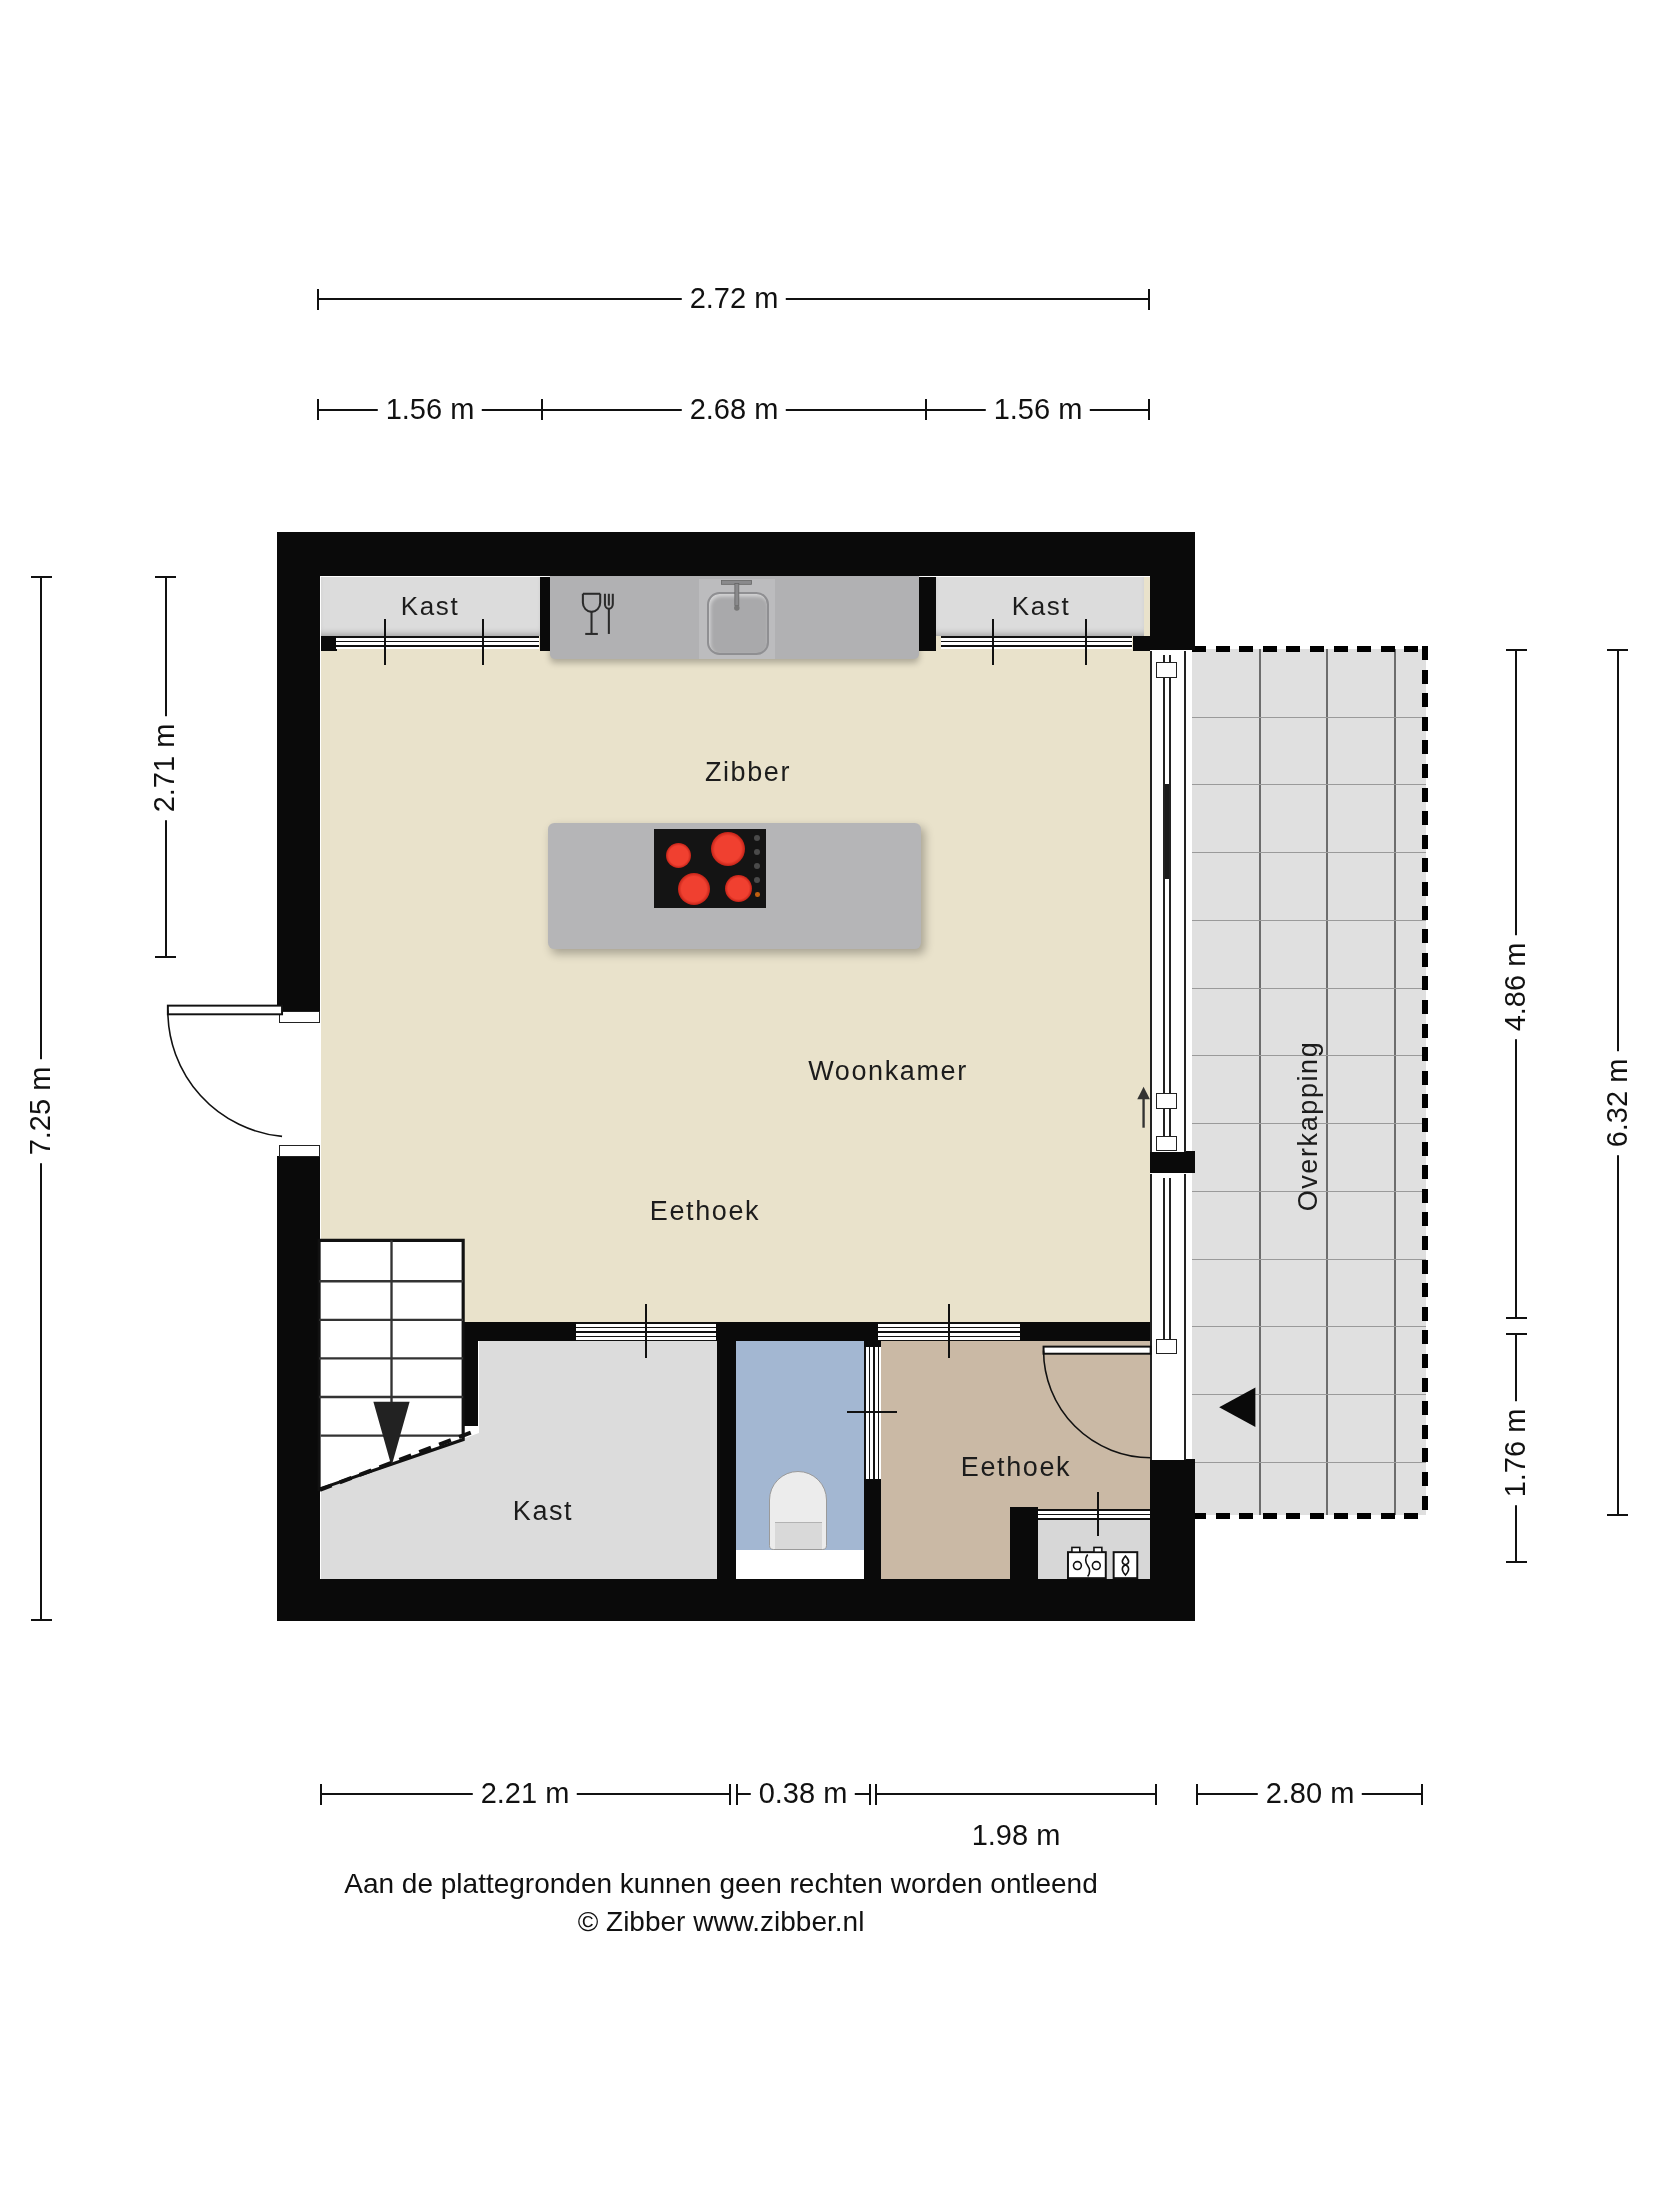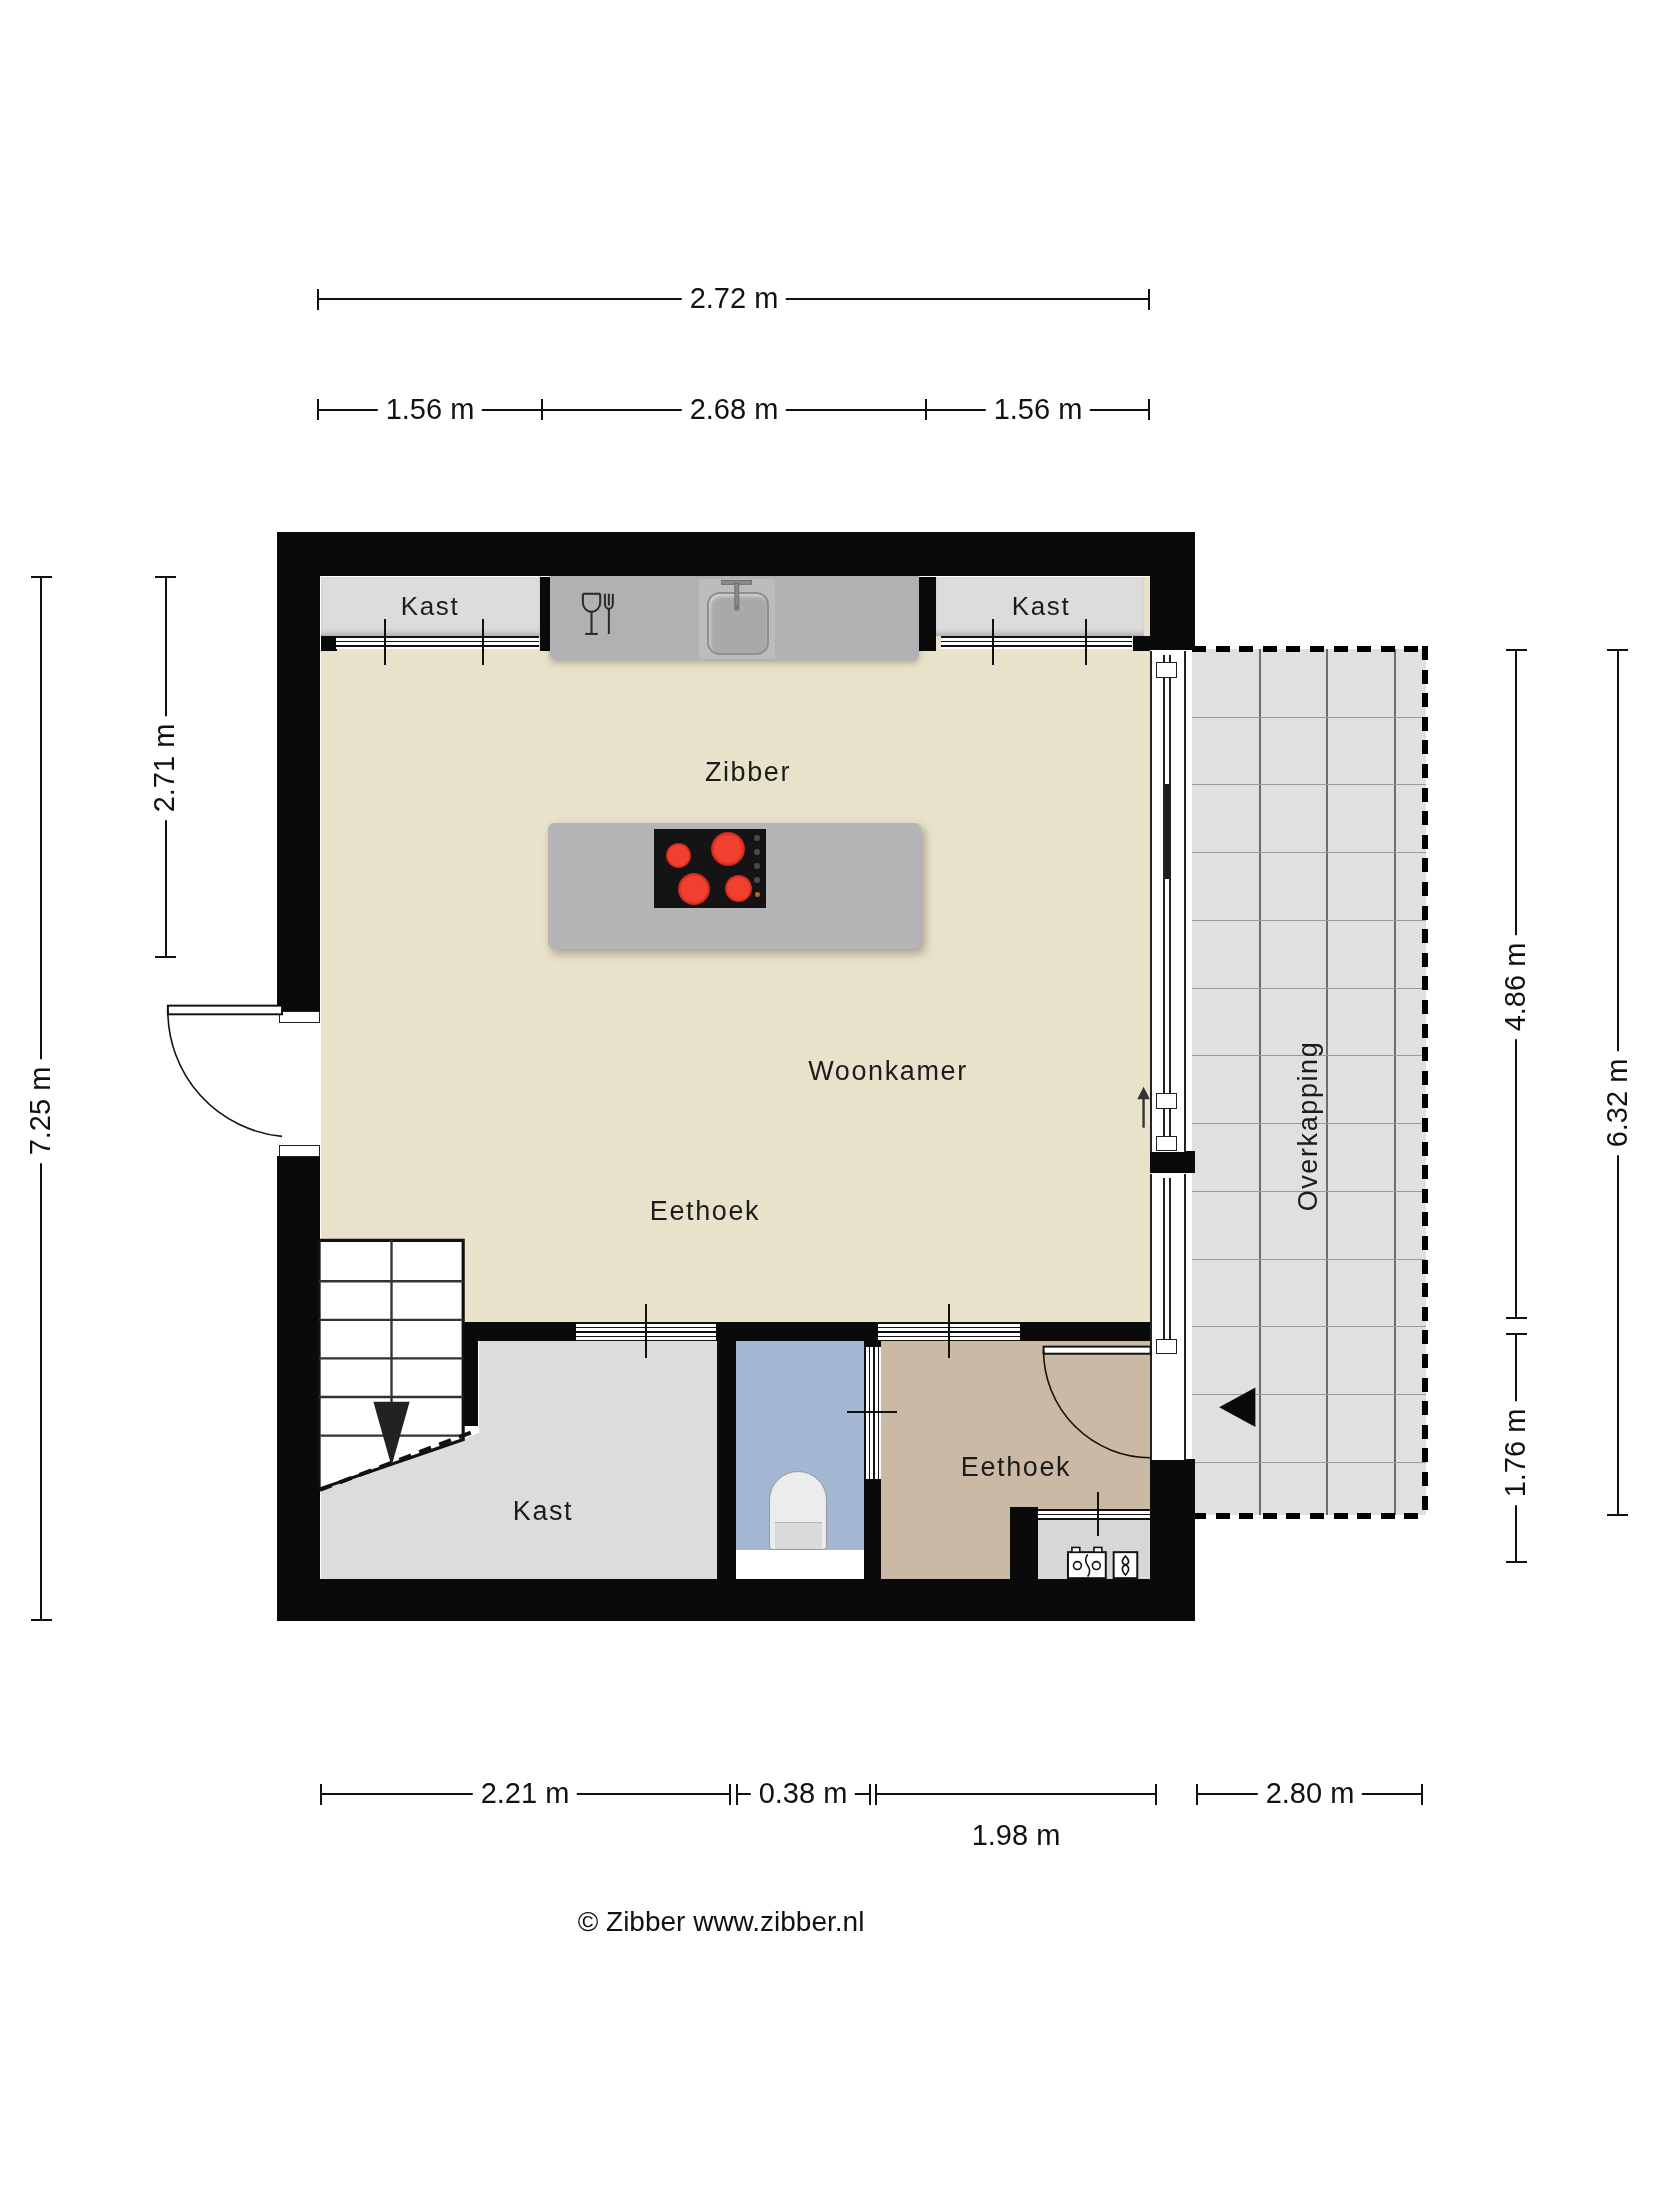--- a/index.html
+++ b/index.html
@@ -262,16 +262,17 @@
   <div class="dimlabel v" style="left:1516px;top:987px;">4.86 m</div>
   <div class="dimline" style="left:1515px;top:1333px;width:2.4px;height:229px;"></div>
   <div class="tick" style="left:1506px;top:1333px;width:21px;height:2.4px;"></div>
   <div class="tick" style="left:1506px;top:1561px;width:21px;height:2.4px;"></div>
   <div class="dimlabel v" style="left:1516px;top:1453px;">1.76 m</div>
   <div class="dimline" style="left:1617px;top:650px;width:2.4px;height:866px;"></div>
   <div class="tick" style="left:1607px;top:649px;width:21px;height:2.4px;"></div>
   <div class="tick" style="left:1607px;top:1514px;width:21px;height:2.4px;"></div>
   <div class="dimlabel v" style="left:1618px;top:1103px;">6.32 m</div>
 
+  <div class="footer" style="left:721px;top:1884px;">Aan de plattegronden kunnen geen rechten worden ontleend</div>
   <div class="footer" style="left:721px;top:1922px;">© Zibber www.zibber.nl</div>
 
 </div>
 
 
 </body></html>

